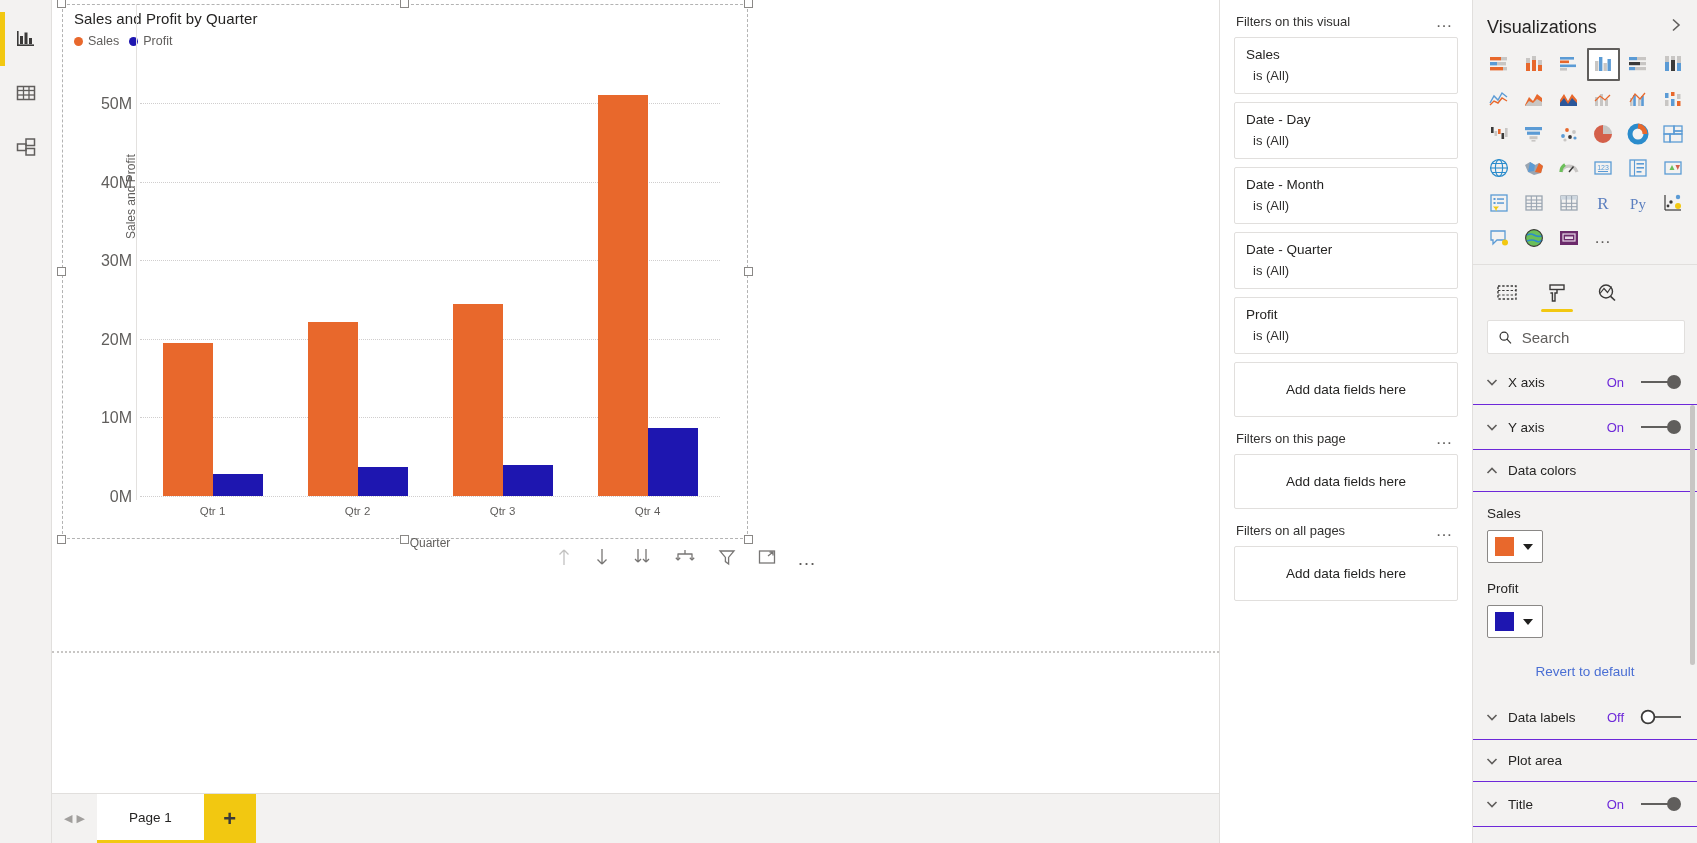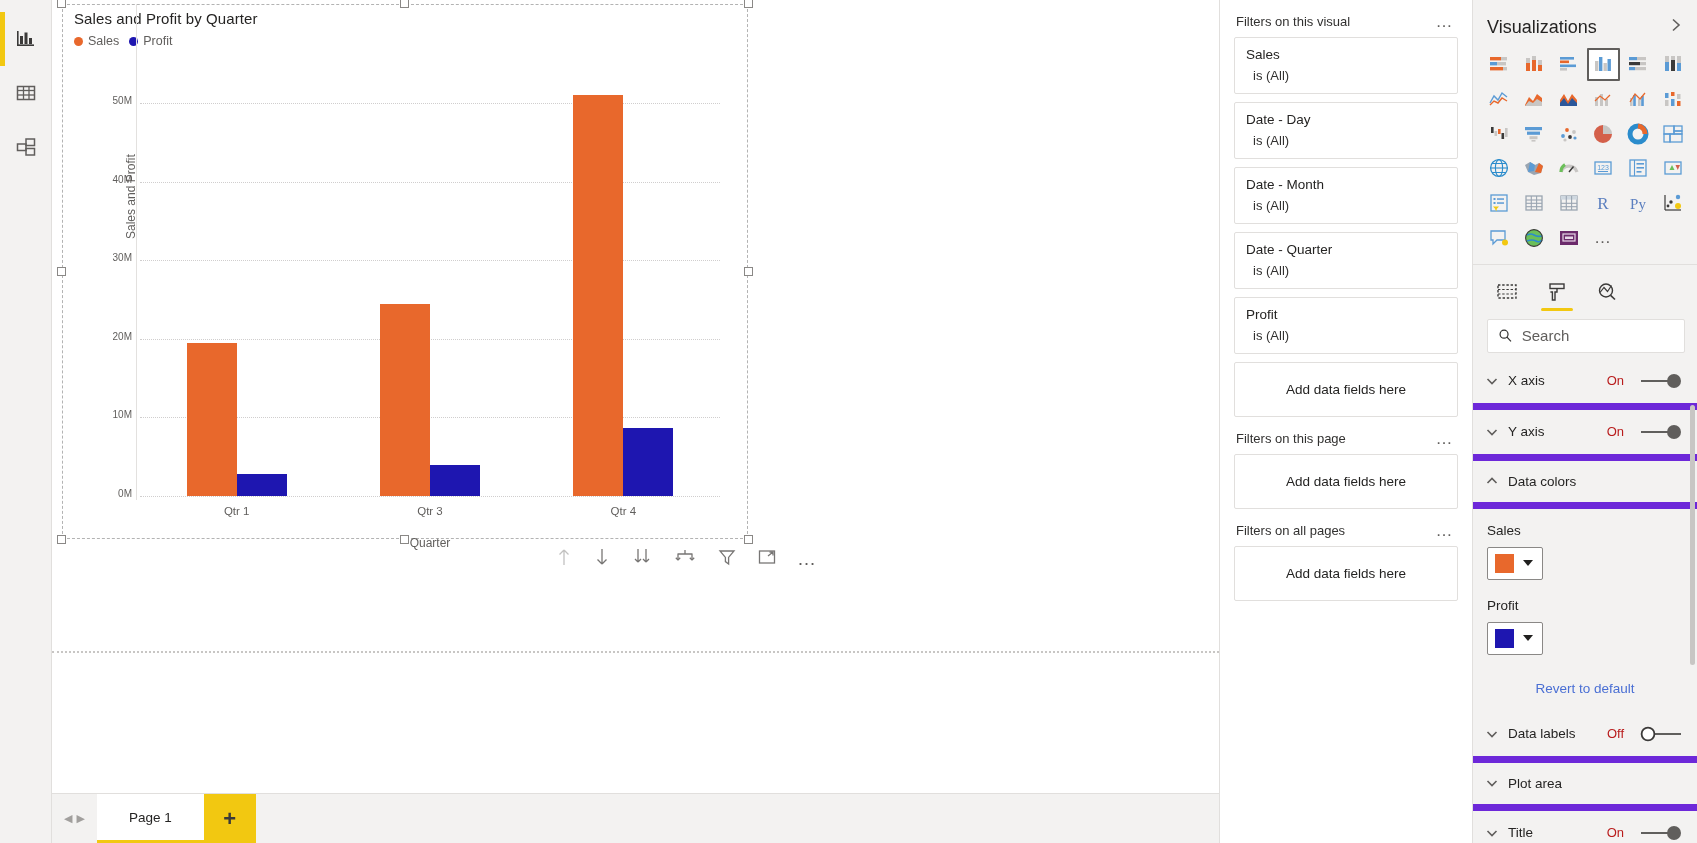--- a/index.html
+++ b/index.html
@@ -75,21 +75,21 @@
   }
   .yaxis-title {
     position: absolute; left: 62px; top: 235px; transform: rotate(-90deg);
     transform-origin: left top; font-size: 12px; color: #605e5c;
     white-space: nowrap;
   }
   .gridrow { position: absolute; left: 0; right: 0; height: 0; }
   .gridline { border-top: 1px dotted #d0cece; height: 0; width: 100%; }
   .ytick {
     position: absolute; right: calc(100% + 8px); top: -8px;
-    font-size: 10px; color: #605e5c; white-space: nowrap;
+    font-size: 16px; color: #605e5c; white-space: nowrap;
   }
   .axis-left {
     position: absolute; left: -4px; top: -60px; bottom: -4px;
     width: 1px; background: #e3e1df;
   }
   .bars {
     position: absolute; left: 0; right: 0; bottom: 0; top: 0;
     display: flex; align-items: flex-end; justify-content: center;
   }
   .group {
@@ -212,25 +212,25 @@
   }
   .search-box input {
     border: none; outline: none; font-size: 15px; color: #252423;
     font-family: "Liberation Sans", sans-serif; width: 100%; background: transparent;
   }
   .search-box input::placeholder { color: #605e5c; }
 
   .fmt-list { overflow: hidden; }
   .fmt-row {
     display: flex; align-items: center; gap: 9px;
-    padding: 13px 14px 13px 12px; border-bottom: 7px solid #6d28d9;
+    padding: 13px 14px 13px 12px; border-bottom: 1px solid #6d28d9;
     font-size: 13.5px; color: #252423; cursor: pointer;
   }
   .fmt-label { flex: 1 1 auto; }
-  .fmt-state { font-size: 13px; color: #b91c1c; margin-right: 6px; }
+  .fmt-state { font-size: 13px; color: #6d28d9; margin-right: 6px; }
   .toggle { display: flex; align-items: center; }
   .toggle svg { display: block; }
 
   .dc-section { padding: 14px 14px 4px 14px; }
   .dc-label { font-size: 13.5px; color: #252423; margin-bottom: 9px; }
   .color-btn {
     display: inline-flex; align-items: center; gap: 9px;
     border: 1px solid #8a8886; background: #fff; border-radius: 2px;
     padding: 6px 9px 6px 7px; cursor: pointer; margin-bottom: 18px;
   }
@@ -340,20 +340,25 @@
                 <div class="gridline"></div>
               </div>
             </div>
           <div class="bars" id="bars">
               <div class="group">
                 <div class="bar" style="height: 153.164px; background: rgb(232, 104, 44);"></div>
                 <div class="bar" style="height: 21.9927px; background: rgb(30, 22, 176);"></div>
                 <span class="xtick">Qtr 1</span>
               </div>
               <div class="group">
+                <div class="bar" style="height: 174.371px; background: rgb(232, 104, 44);"></div>
+                <div class="bar" style="height: 29.0618px; background: rgb(30, 22, 176);"></div>
+                <span class="xtick">Qtr 2</span>
+              </div>
+              <div class="group">
                 <div class="bar" style="height: 192.436px; background: rgb(232, 104, 44);"></div>
                 <div class="bar" style="height: 31.4182px; background: rgb(30, 22, 176);"></div>
                 <span class="xtick">Qtr 3</span>
               </div>
               <div class="group">
                 <div class="bar" style="height: 400.582px; background: rgb(232, 104, 44);"></div>
                 <div class="bar" style="height: 67.5491px; background: rgb(30, 22, 176);"></div>
                 <span class="xtick">Qtr 4</span>
               </div>
             </div>

